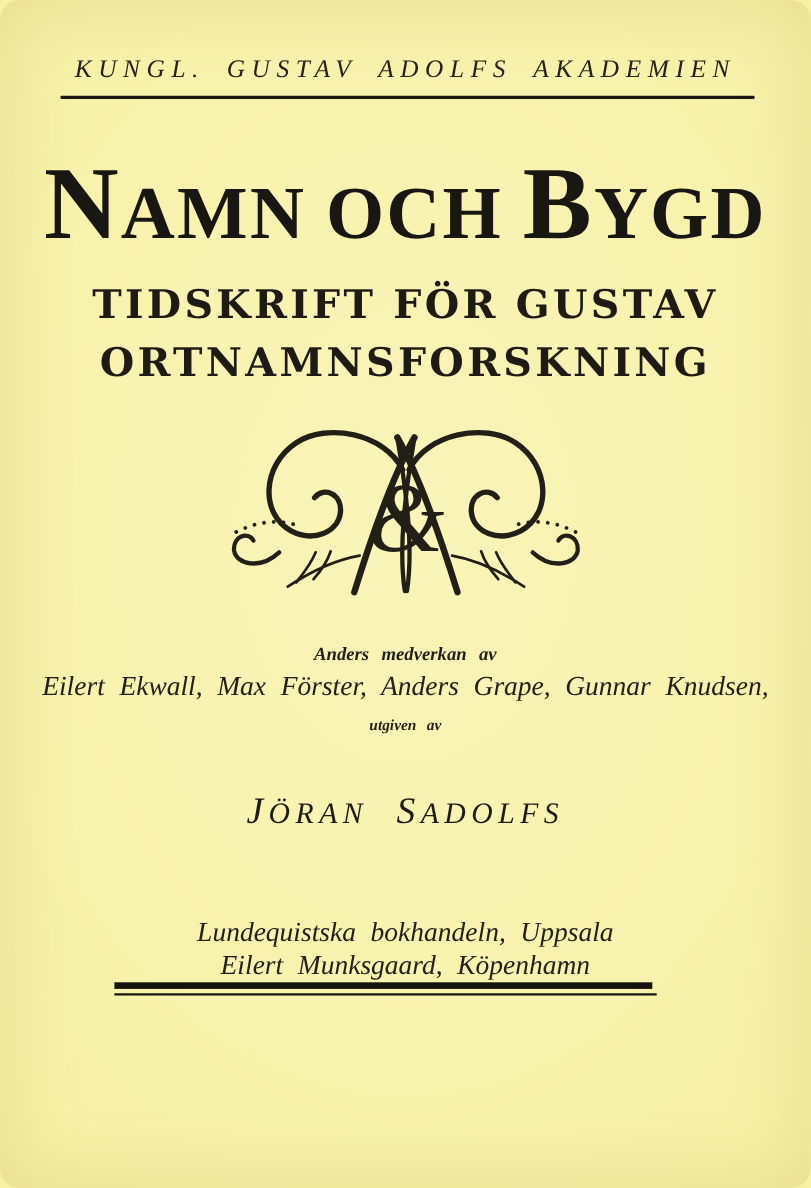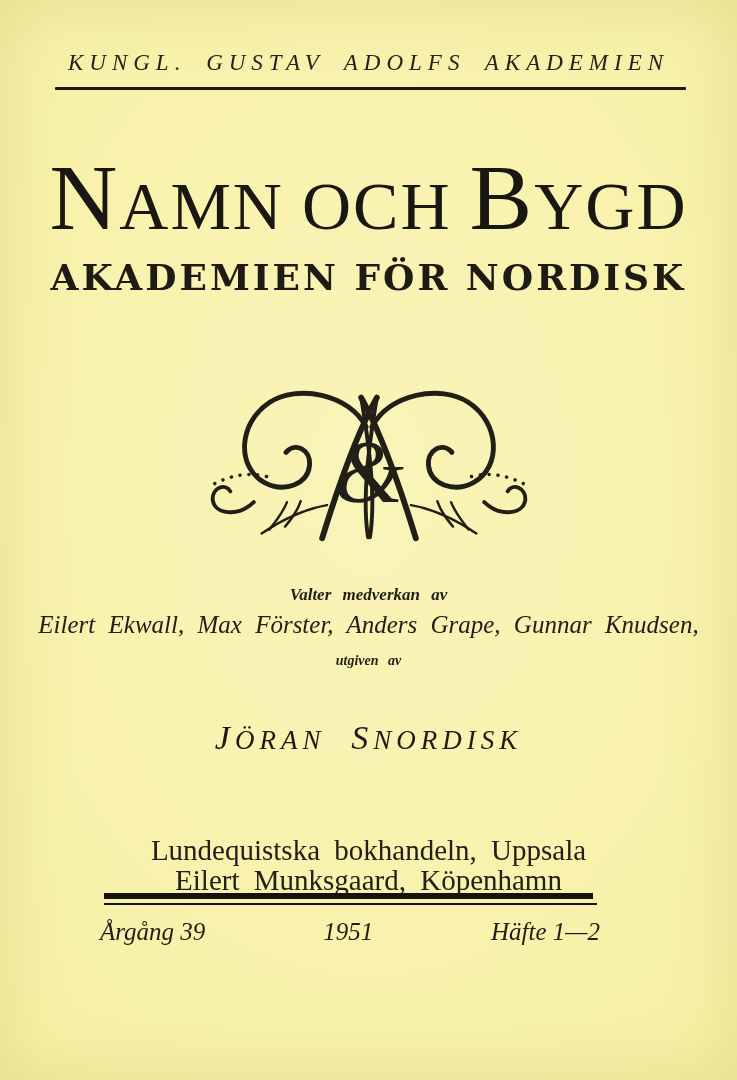--- a/index.html
+++ b/index.html
@@ -9,20 +9,21 @@
     background:#f7f1a6;
     overflow:hidden;
   }
   .page{
     position:relative;width:737px;height:1080px;
     background:
       radial-gradient(ellipse 120% 110% at 50% 45%, rgba(255,255,240,0.25), rgba(0,0,0,0) 60%),
       #f7f1a6;
     box-shadow: inset 0 0 70px rgba(150,130,40,0.18);
     color:#211e16;
+    border-radius:18px;
   }
   .abs{position:absolute;left:0;right:0;text-align:center;}
 
   
   .academy{
     top:50px;
     font-style:italic;
     font-size:23px;
     letter-spacing:6px;
     word-spacing:8px;
@@ -30,21 +31,21 @@
     color:#262219;
   }
   .academy-rule{
     position:absolute;top:87px;left:55px;width:631px;height:3px;
     background:#1b1812;border-radius:1px;
   }
 
   
   .title{
     top:138px;
-    margin:12px;font-weight:normal;
+    margin:0;font-weight:bold;
     line-height:1;
     white-space:nowrap;
     letter-spacing:2px;
     font-size:68px;
     color:#191712;
   }
   .title .big{font-size:94px;}
   .title .word{margin-left:18px;}
 
   
@@ -92,21 +93,21 @@
     word-spacing:14px;
     white-space:nowrap;
     color:#1e1b15;
   }
   .editor-name .big{font-size:34px;}
 
   
   .pub1{top:834px;}
   .pub2{top:864px;}
   .pub1,.pub2{
-    font-size:29px;
+    font-style:italic;font-size:25px;
     word-spacing:7px;white-space:nowrap;
     color:#23201a;
   }
 
   
   .rule-thick{
     position:absolute;top:893px;left:104px;width:489px;height:6px;
     background:#15130e;
   }
   .rule-thin{
@@ -125,21 +126,22 @@
 </head>
 <body>
 
 <div class="page">
 
   <div class="abs academy">KUNGL. GUSTAV ADOLFS AKADEMIEN</div>
   <div class="academy-rule"></div>
 
   <h1 class="abs title"><span class="big">N</span><span>AMN</span><span class="word">OCH</span><span class="word big">B</span><span>YGD</span></h1>
 
-  <div class="abs subtitle1">AKADEMIEN FÖR NORDISK</div>
+  <div class="abs subtitle1">TIDSKRIFT FÖR GUSTAV</div>
+  <div class="abs subtitle2">ORTNAMNSFORSKNING</div>
 
   <div class="abs monogram">
     <svg viewBox="0 0 340 170" width="336" height="166">
       <g fill="none" stroke="#221f17" stroke-linecap="round">
 
         <path stroke-width="5" d="M167,44 C150,10 96,0 68,19 C36,40 34,85 63,101 C84,112 107,102 109,84 C111,67 94,59 85,70"></path>
 
         <path stroke-width="5" d="M173,44 C190,10 244,0 272,19 C304,40 306,85 277,101 C256,112 233,102 231,84 C229,67 246,59 255,70"></path>
 
         <path stroke-width="4" d="M52,121 C35,137 12,133 10,119 C9,106 23,101 28,110"></path>
@@ -158,31 +160,26 @@
         <path stroke-width="2.5" d="M272,149 C264,139 258,131 254,121"></path>
         <path stroke-width="2.5" d="M256,146 C248,137 243,129 240,120"></path>
 
         <path stroke-width="3.5" stroke-dasharray="0.1 9" d="M12,102 C30,93 48,90 66,95"></path>
         <path stroke-width="3.5" stroke-dasharray="0.1 9" d="M328,102 C310,93 292,90 274,95"></path>
       </g>
       <text x="170" y="120" text-anchor="middle" font-family="Liberation Serif, serif" font-style="italic" font-size="92" fill="#221f17">&amp;</text>
     </svg>
   </div>
 
-  <div class="abs contrib-intro">Valter medverkan av</div>
+  <div class="abs contrib-intro">Anders medverkan av</div>
   <div class="abs contrib-line1">Eilert Ekwall, Max Förster, Anders Grape, Gunnar Knudsen,</div>
 
   <div class="abs editor-intro">utgiven av</div>
-  <div class="abs editor-name"><span class="big">J</span><span>ÖRAN</span><span> </span><span class="big">S</span><span>NORDISK</span></div>
+  <div class="abs editor-name"><span class="big">J</span><span>ÖRAN</span><span> </span><span class="big">S</span><span>ADOLFS</span></div>
 
   <div class="abs pub1">Lundequistska bokhandeln, Uppsala</div>
   <div class="abs pub2">Eilert Munksgaard, Köpenhamn</div>
 
   <div class="rule-thick"></div>
   <div class="rule-thin"></div>
 
-  <div class="issue-row">
-    <span>Årgång 39</span>
-    <span>1951</span>
-    <span>Häfte 1—2</span>
-  </div>
 
 </div>
 
 </body></html>

